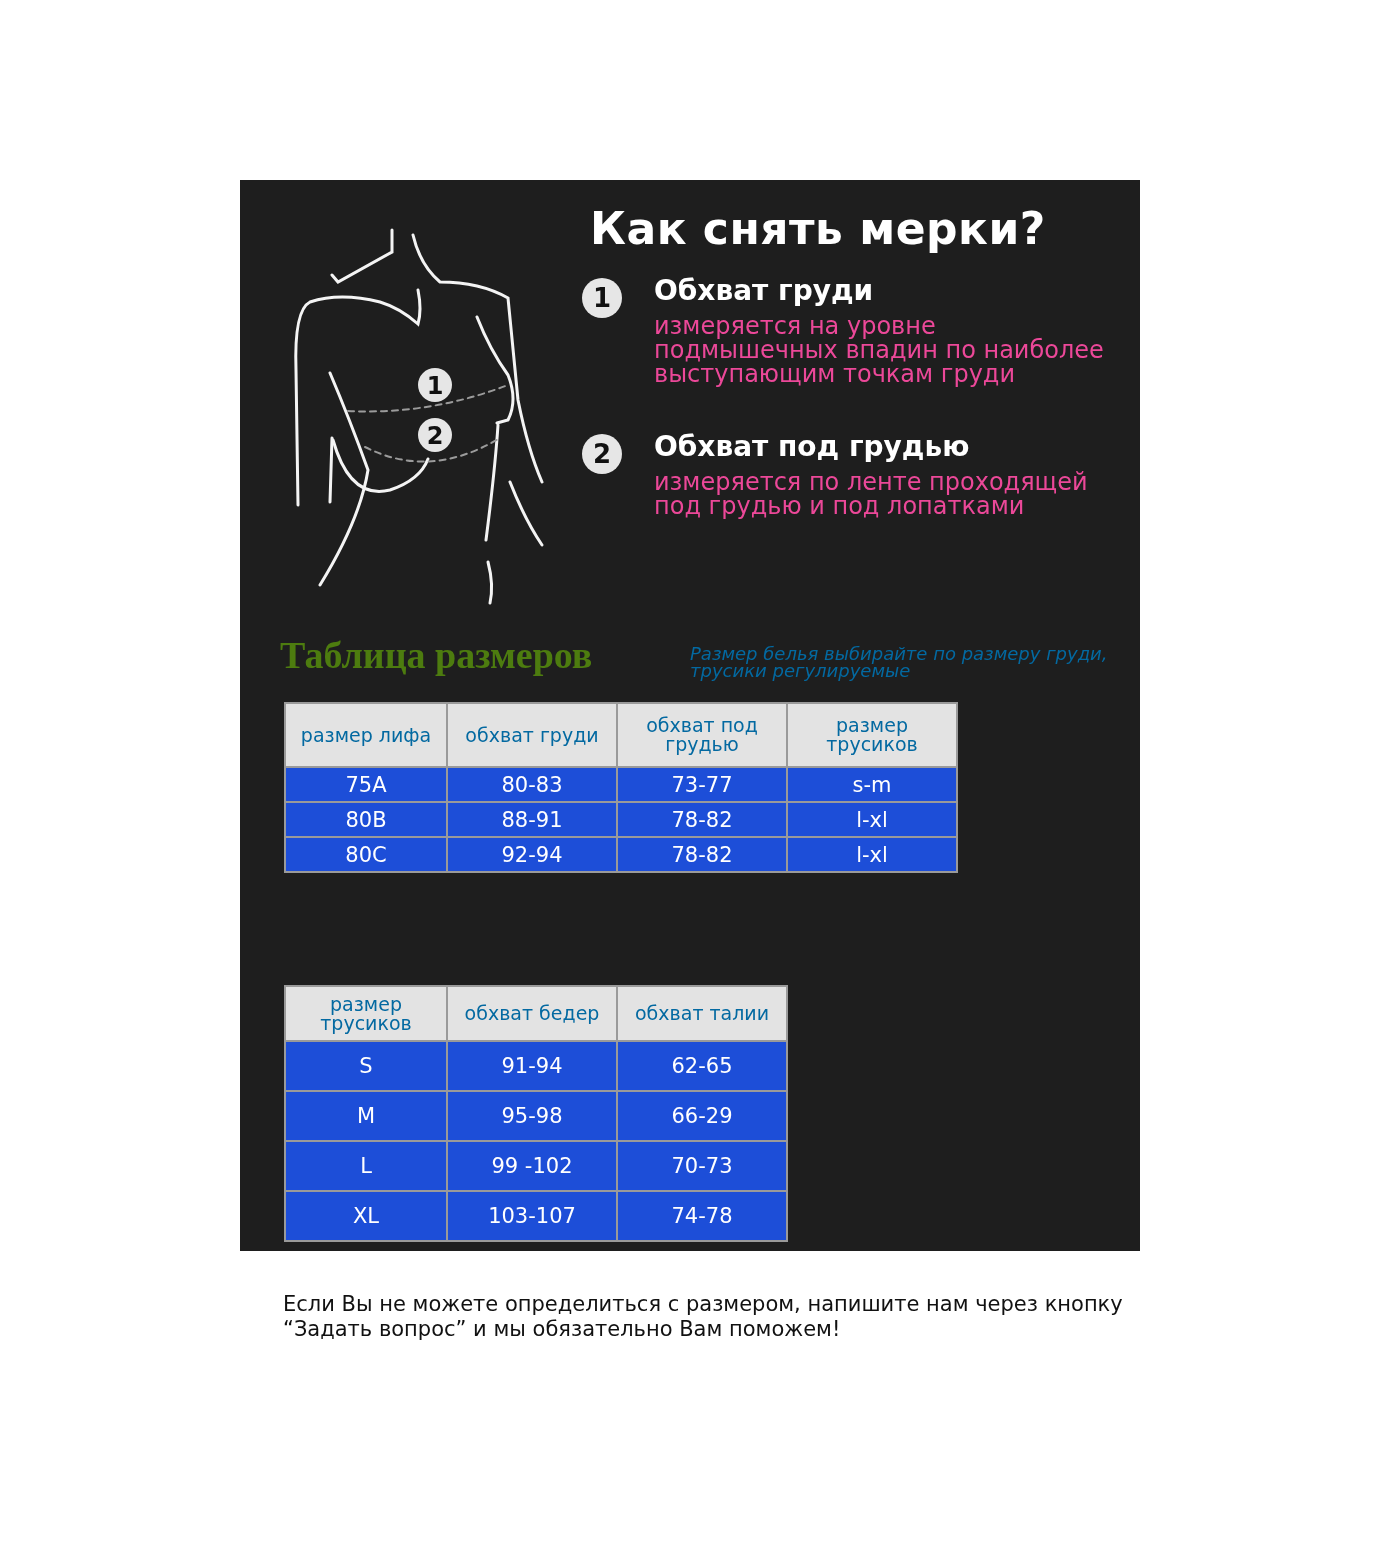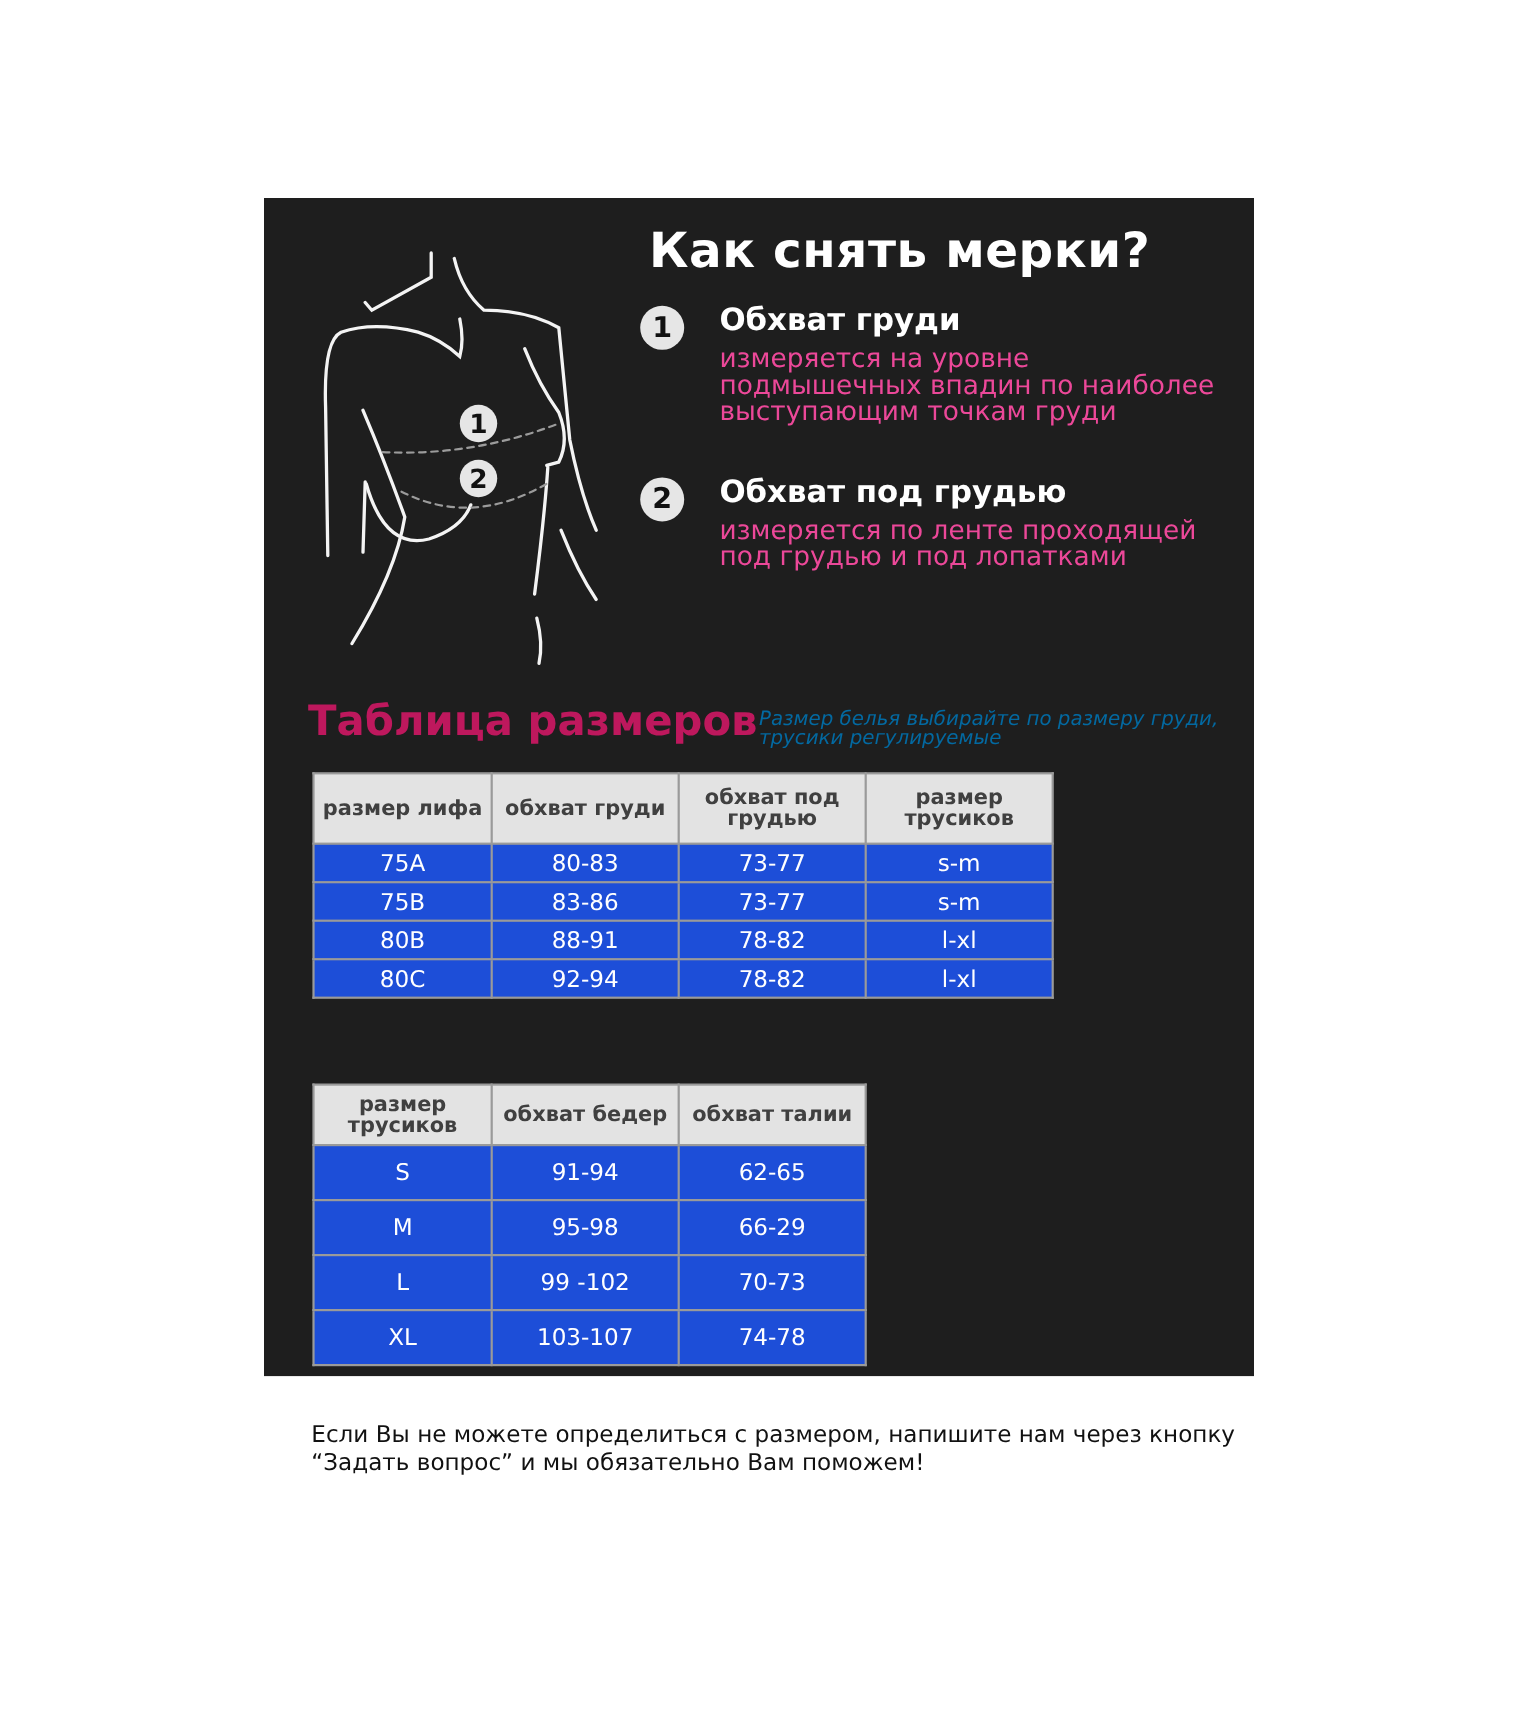--- a/index.html
+++ b/index.html
@@ -4,25 +4,25 @@
 <style>
   html, body { margin:0; padding:0; background:#ffffff; }
   body { width:1380px; height:1560px; position:relative; font-family:"DejaVu Sans", sans-serif; }
   .panel { position:absolute; left:240px; top:180px; width:900px; height:1071px; background:#1e1e1e; }
   .figure { position:absolute; left:280px; top:220px; width:290px; height:400px; }
   .title { position:absolute; left:590px; top:203px; color:#fff; font-weight:bold; font-size:44px; letter-spacing:0.5px;text-align:right; }
   .step { position:absolute; left:582px; color:#fff; }
   .step .badge { position:absolute; left:0; top:0; width:40px; height:40px; border-radius:50%; background:#e6e6e6; color:#111; font-weight:bold; font-size:26px; text-align:center; line-height:40px; }
   .step .head { position:absolute; left:72px; top:-4px; font-weight:bold; font-size:28px; white-space:nowrap; }
   .step .desc { position:absolute; left:72px; top:36px; font-size:24px; line-height:24px; width:460px; color:#ec4899; }
-  .t-title { position:absolute; left:280px; top:633px; color:#be185d; font-weight:bold; font-size:38px; white-space:nowrap; }
+  .t-title { position:absolute; left:280px; top:633px; color:#4d7c0f; font-weight:bold; font-size:38px; white-space:nowrap;font-family:Liberation Serif, serif; }
   .t-note { position:absolute; left:690px; top:645px; color:#0369a1; font-style:italic; font-size:18px; line-height:17px; width:420px; }
   table { position:absolute; border-collapse:collapse; color:#fff; font-family:"DejaVu Sans", sans-serif; }
   td, th { border:2px solid #9a9a9a; text-align:center; padding:0; font-weight:normal; }
-  th { background:#e3e3e3; color:#404040; font-size:19px; line-height:19px;font-weight:bold; }
+  th { background:#e3e3e3; color:#0369a1; font-size:19px; line-height:19px; }
   td { background:#1d4ed8; font-size:21px; }
   .t1 { left:284px; top:702px; }
   .t1 th { height:62px; }
   .t1 td { height:33px; }
   .t2 { left:284px; top:985px; }
   .t2 th { height:53px; }
   .t2 td { height:48px; }
   .footer { position:absolute; left:283px; top:1292px; width:840px; color:#111; font-size:21px; line-height:25px; }
 </style>
 </head>
@@ -74,26 +74,20 @@
     <th style="width:168px">обхват под грудью</th>
     <th style="width:168px">размер трусиков</th>
   </tr>
   <tr>
     <td>75A</td>
     <td>80-83</td>
     <td>73-77</td>
     <td>s-m</td>
   </tr>
   <tr>
-    <td>75B</td>
-    <td>83-86</td>
-    <td>73-77</td>
-    <td>s-m</td>
-  </tr>
-  <tr>
     <td>80B</td>
     <td>88-91</td>
     <td>78-82</td>
     <td>l-xl</td>
   </tr>
   <tr>
     <td>80C</td>
     <td>92-94</td>
     <td>78-82</td>
     <td>l-xl</td>

